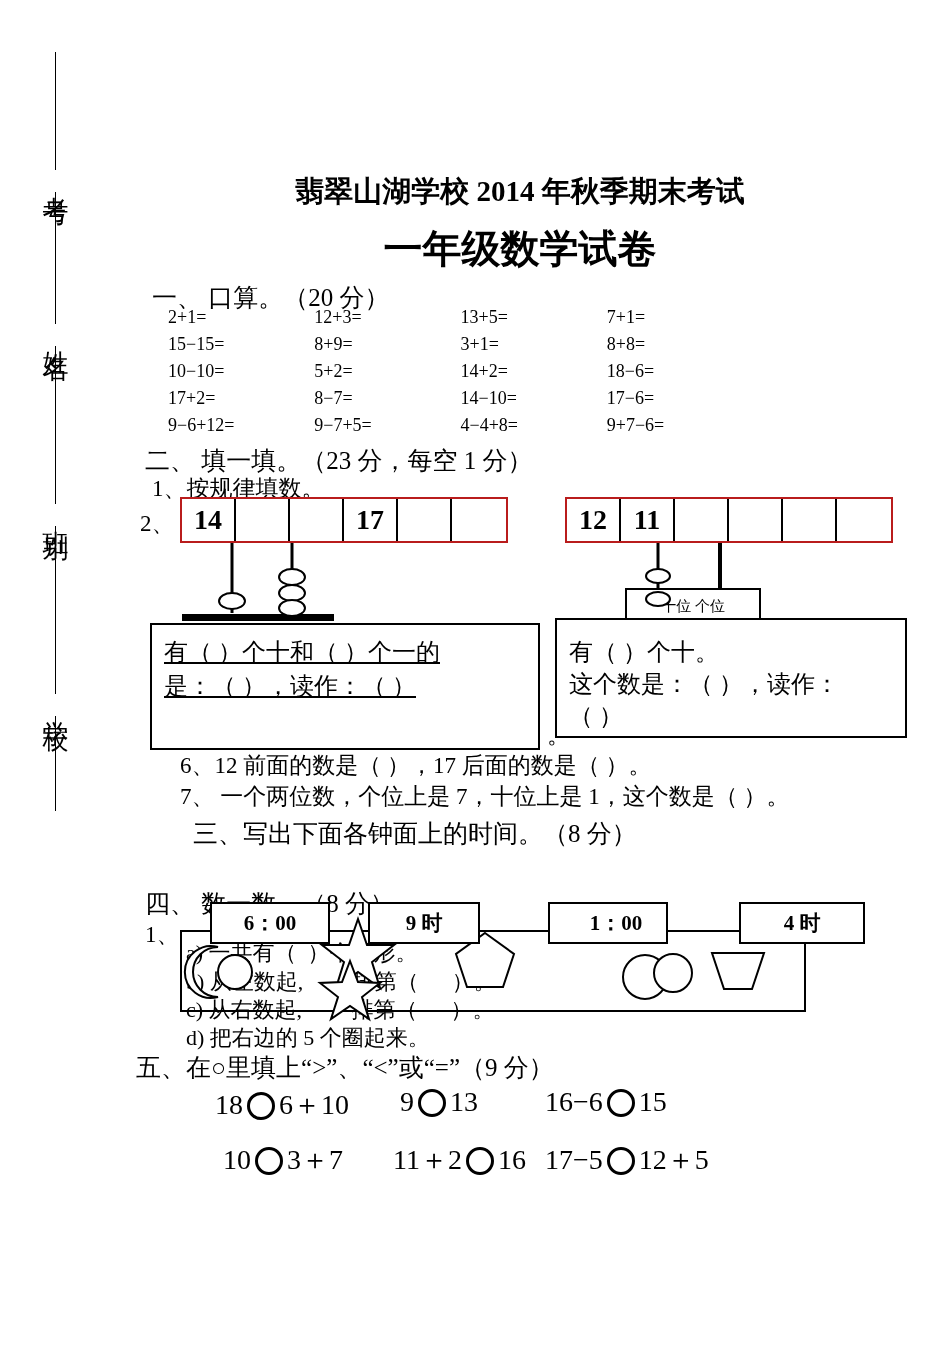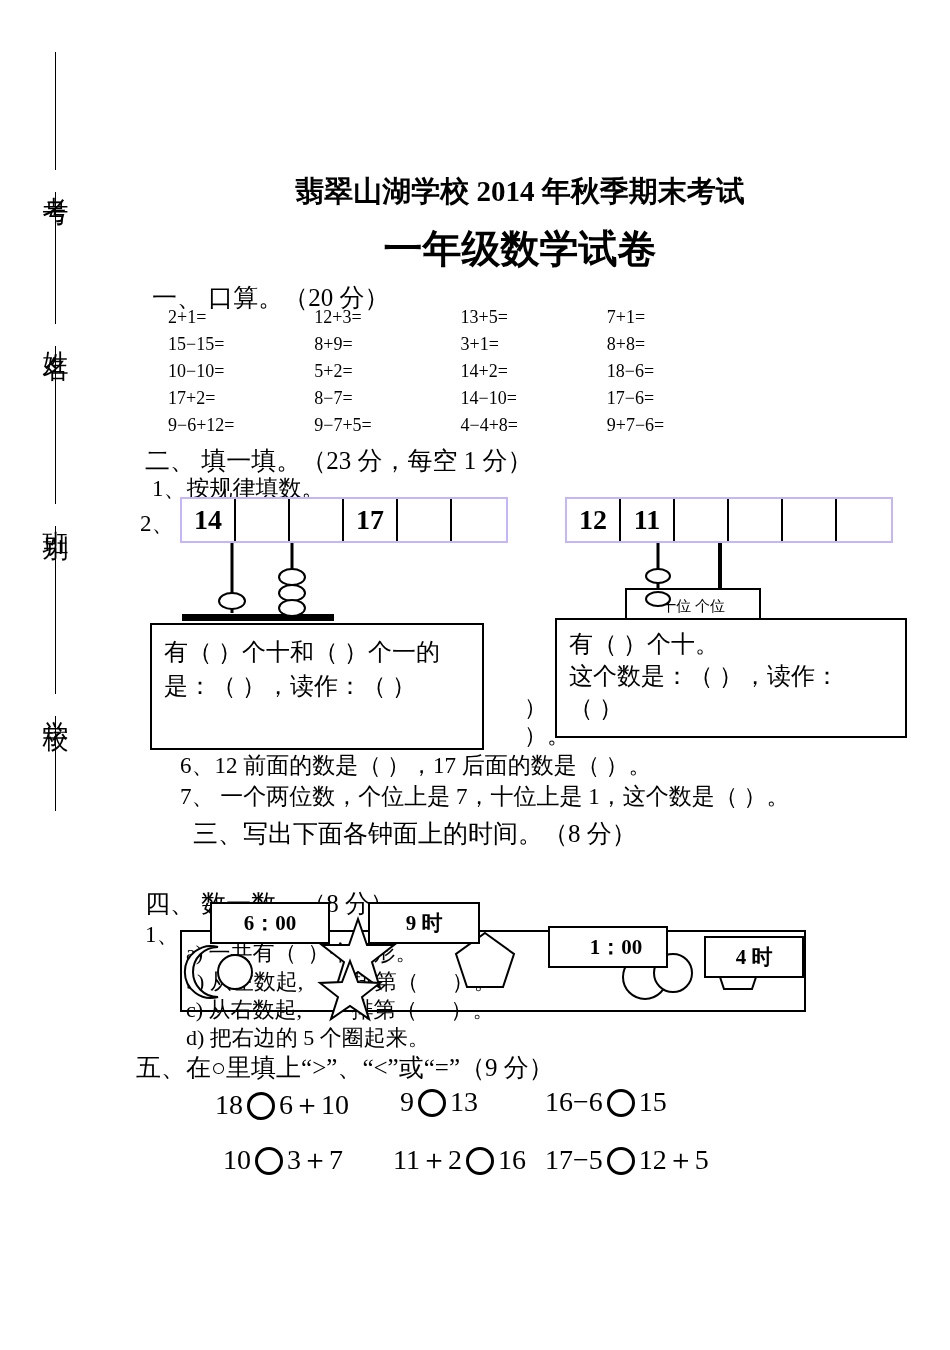--- a/index.html
+++ b/index.html
@@ -17,21 +17,21 @@
 
   .title { left:90px; top:172px; width:860px; text-align:center; font-size:29px; font-weight:bold; }
   .subtitle { left:90px; top:222px; width:860px; text-align:center; font-size:39px; font-weight:bold; }
 
   .h-sec { font-size:25px; }
   .txt { font-size:23px; }
 
   .oral-grid { left:168px; top:306px; width:585px; display:grid; grid-template-columns:repeat(4,1fr); row-gap:4px; }
   .oral-grid span { text-align:left; font-size:18px; line-height:23px; }
 
-  .seq { display:flex; border:2px solid #c4b5fd; background:#fff; }
+  .seq { display:flex; border:2px solid #b91c1c; background:#fff; }
   .seq .cell { width:54px; height:42px; border-right:2px solid #000; display:flex; align-items:center; justify-content:center; font-size:28px; font-weight:bold; }
   .seq .cell:last-child { border-right:none; }
 
   .note-box { border:2px solid #000; background:#fff; padding:10px 12px; font-size:24px; line-height:34px; white-space:nowrap; }
 
   .callout { position:absolute; height:42px; border:2px solid #000000; background:#fff; display:flex; align-items:center; justify-content:center; font-size:21px; font-weight:bold; z-index:6; }
 
   .shape-box { left:180px; top:930px; width:626px; height:82px; border:2px solid #000; z-index:1; }
   .count-line { position:absolute; left:186px; font-size:22px; white-space:pre; z-index:2; }
   .shapes-svg { position:absolute; left:180px; top:915px; z-index:4; overflow:visible; }
@@ -120,25 +120,25 @@
     <line x1="102" y1="0" x2="102" y2="50" stroke="#000" stroke-width="4"></line>
     <rect x="8" y="46" width="134" height="32" fill="#fff" stroke="#000" stroke-width="2"></rect>
     <text x="75" y="68" text-anchor="middle" font-size="15" fill="#000">十位 个位</text>
     <ellipse cx="40" cy="33" rx="12" ry="7" fill="#fff" stroke="#000" stroke-width="2"></ellipse>
     <ellipse cx="40" cy="56" rx="12" ry="7" fill="#fff" stroke="#000" stroke-width="2"></ellipse>
   </svg>
 
   <div class="abs txt" style="left:524px; top:692px;">）</div>
   <div class="abs txt" style="left:524px; top:720px;">）。</div>
 
-  <div class="abs note-box" style="left:150px; top:623px; width:334px; height:127px; z-index:3;">
+  <div class="abs note-box" style="left:150px; top:623px; width:390px; height:127px; z-index:3;text-decoration:underline;">
     <div>有（  ）个十和（  ）个一的</div>
     <div>是：（  ），读作：（  ）</div>
   </div>
-  <div class="abs note-box" style="left:555px; top:618px; width:352px; height:120px; line-height:32px; padding:8px 12px; z-index:3;">
+  <div class="abs note-box" style="left:555px; top:618px; width:352px; height:120px; line-height:32px; padding:16px 12px; z-index:3;">
     <div>有（  ）个十。</div>
     <div>这个数是：（  ），读作：</div>
     <div>（  ）</div>
   </div>
 
   <div class="abs txt" style="left:180px; top:750px; z-index:4;">6、12 前面的数是（   ），17 后面的数是（    ）。</div>
   <div class="abs txt" style="left:180px; top:781px;">7、 一个两位数，个位上是 7，十位上是 1，这个数是（  ）。</div>
 
   <div class="abs h-sec" style="left:145px; top:817px;margin-left:48px;">三、写出下面各钟面上的时间。（8 分）</div>
 
@@ -158,22 +158,22 @@
     <path d="M178,4 L187,30 L214,30 L192,47 L200,73 L178,57 L156,73 L164,47 L142,30 L169,30 Z" fill="#fff" stroke="#000" stroke-width="2"></path>
     <path d="M170,46 L178,67 L200,68 L182,82 L189,104 L170,91 L151,104 L158,82 L140,68 L162,67 Z" fill="#fff" stroke="#000" stroke-width="2"></path>
     <path d="M305,18 L334,39 L323,72 L287,72 L276,39 Z" fill="#fff" stroke="#000" stroke-width="2"></path>
     <circle cx="465" cy="62" r="22" fill="#fff" stroke="#000" stroke-width="2"></circle>
     <circle cx="493" cy="58" r="19" fill="#fff" stroke="#000" stroke-width="2"></circle>
     <path d="M532,38 L584,38 L572,74 L544,74 Z" fill="#fff" stroke="#000" stroke-width="2"></path>
   </svg>
 
   <div class="callout" style="left:210px; top:902px; width:120px;">6：00</div>
   <div class="callout" style="left:368px; top:902px; width:112px;">9 时</div>
-  <div class="callout" style="left:548px; top:926px; width:120px;padding-left:16px;">1：00</div>
-  <div class="callout" style="left:704px; top:902px; width:100px;margin-top:34px;">4 时</div>
+  <div class="callout" style="left:548px; top:902px; width:120px;padding-left:16px;">1：00</div>
+  <div class="callout" style="left:739px; top:902px; width:126px;">4 时</div>
 
   <div class="abs h-sec" style="left:136px; top:1051px;">五、在○里填上“&gt;”、“&lt;”或“=”（9 分）</div>
 
   <div class="cmp-item" style="left:215px; top:1086px;">
     <span>18</span><span class="cmp-circle"></span><span>6＋10</span>
   </div>
   <div class="cmp-item" style="left:400px; top:1086px;">
     <span>9</span><span class="cmp-circle"></span><span>13</span>
   </div>
   <div class="cmp-item" style="left:545px; top:1086px;">

